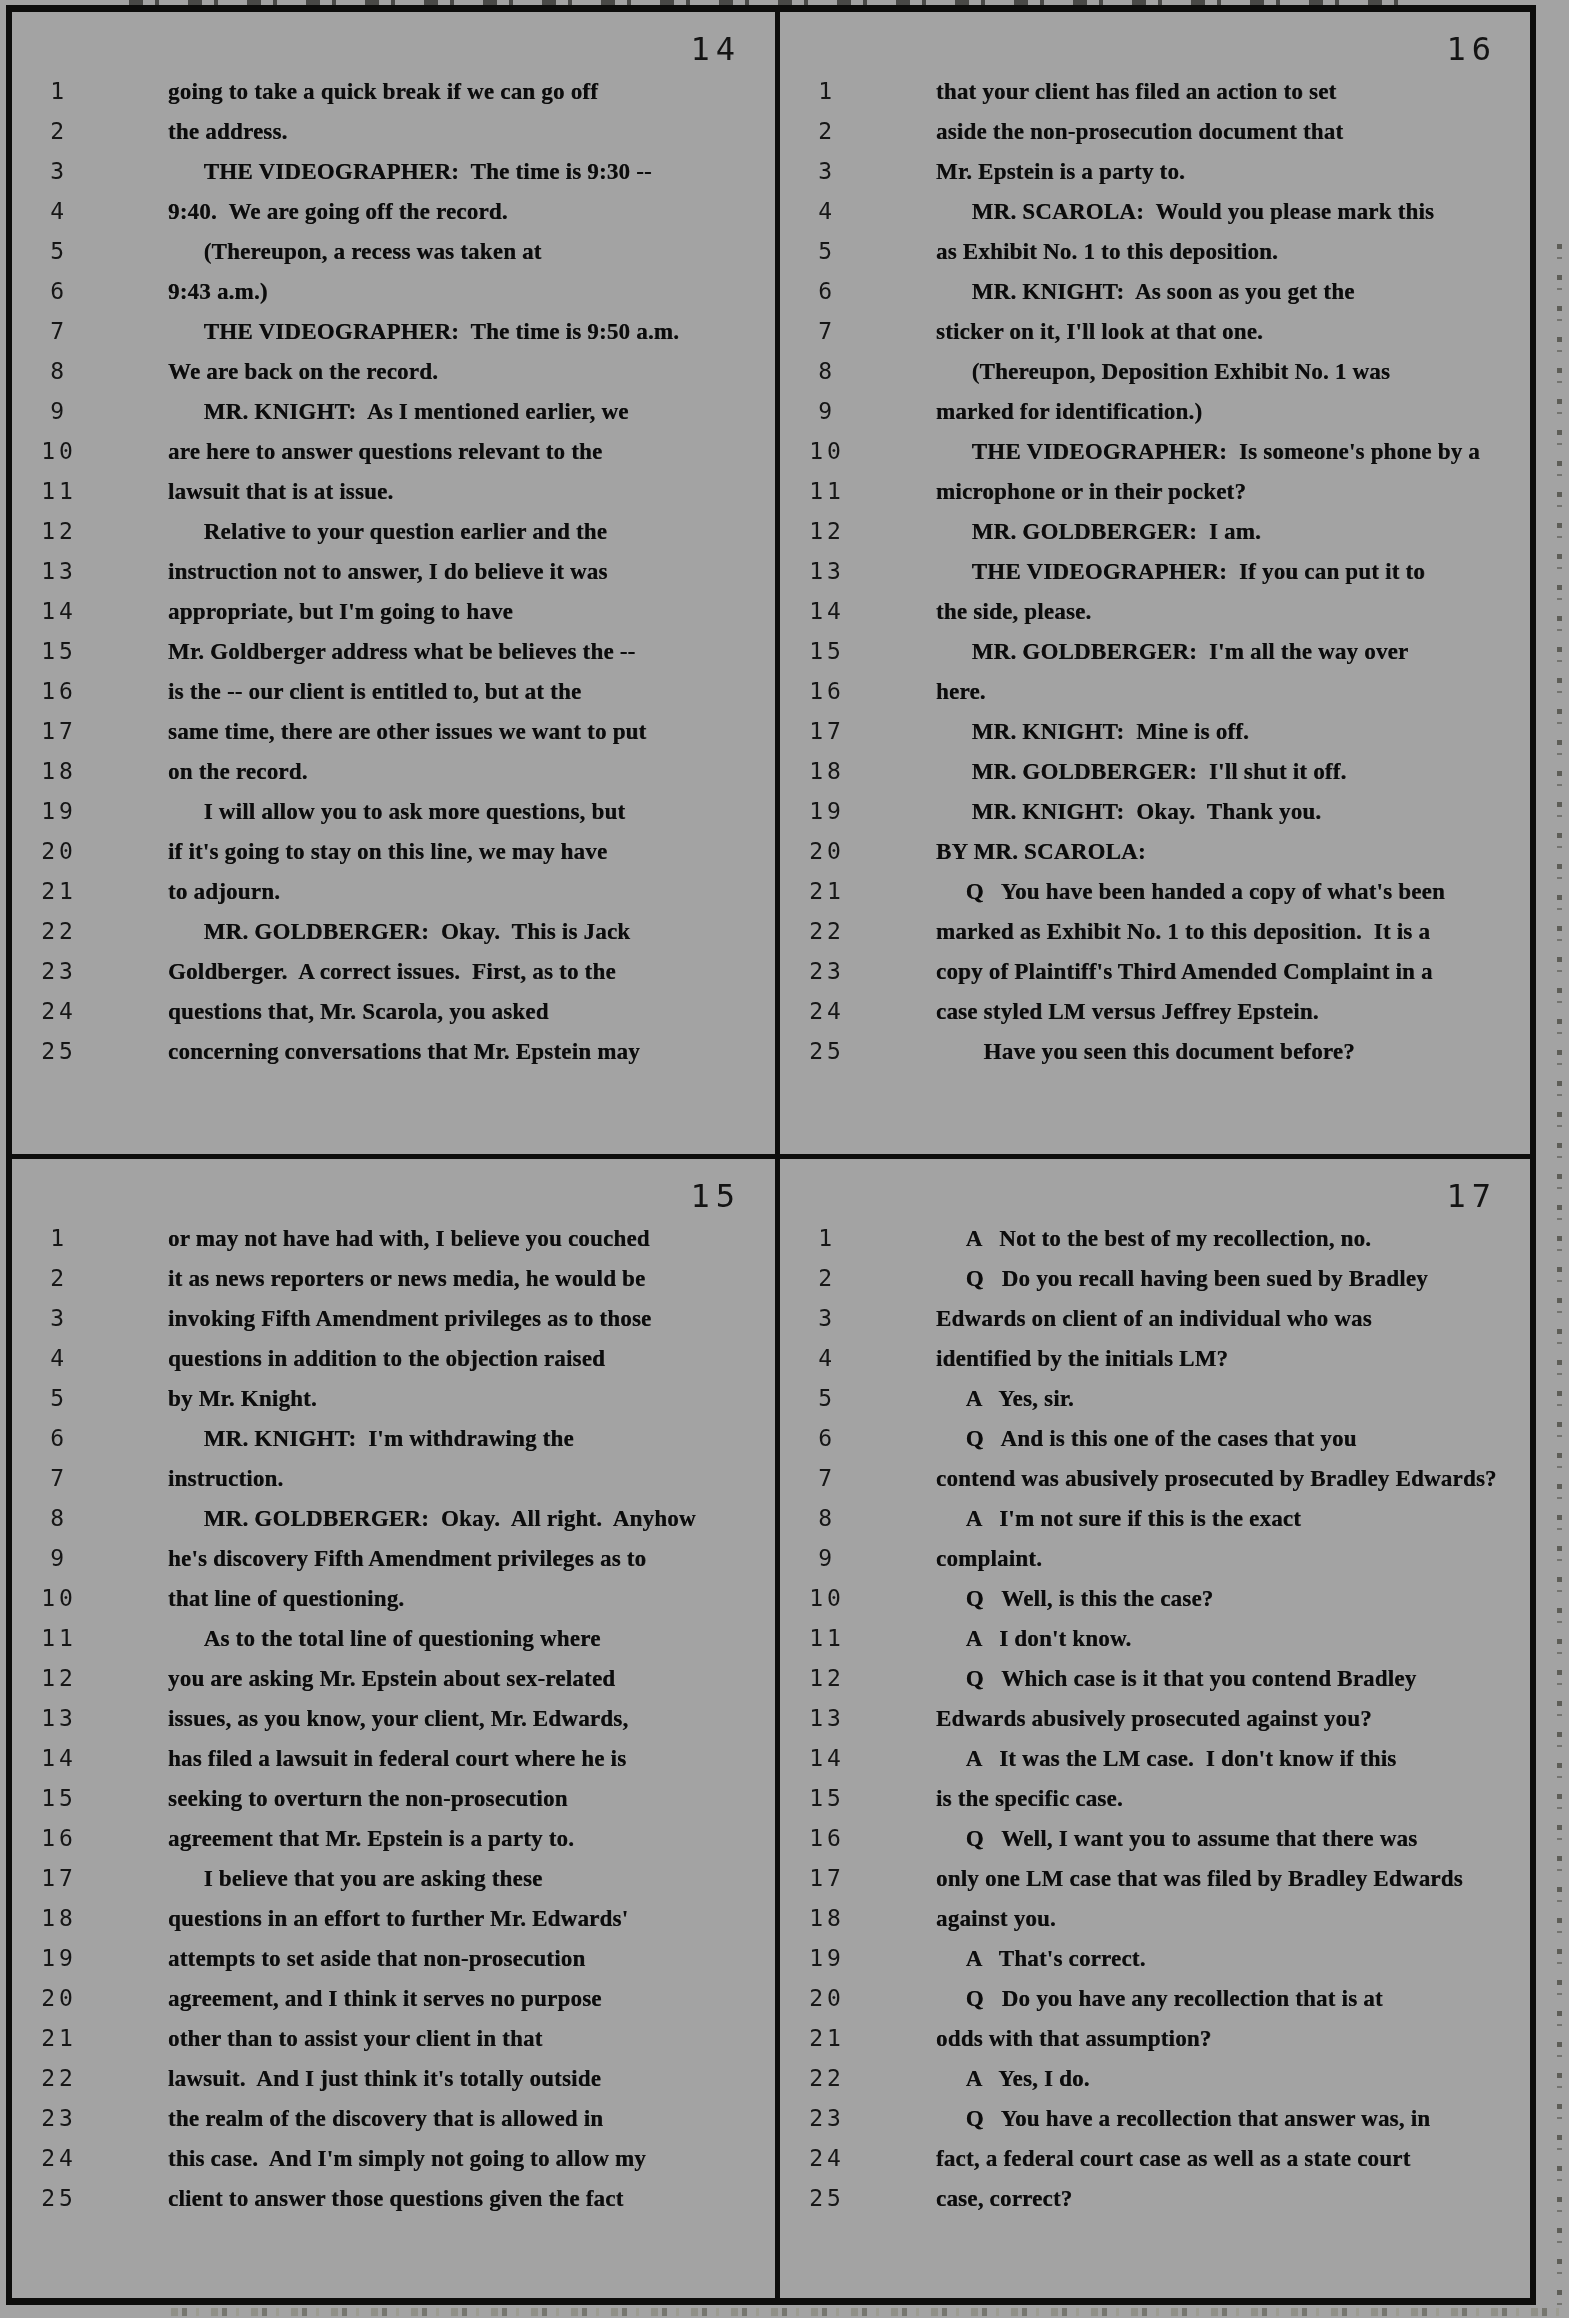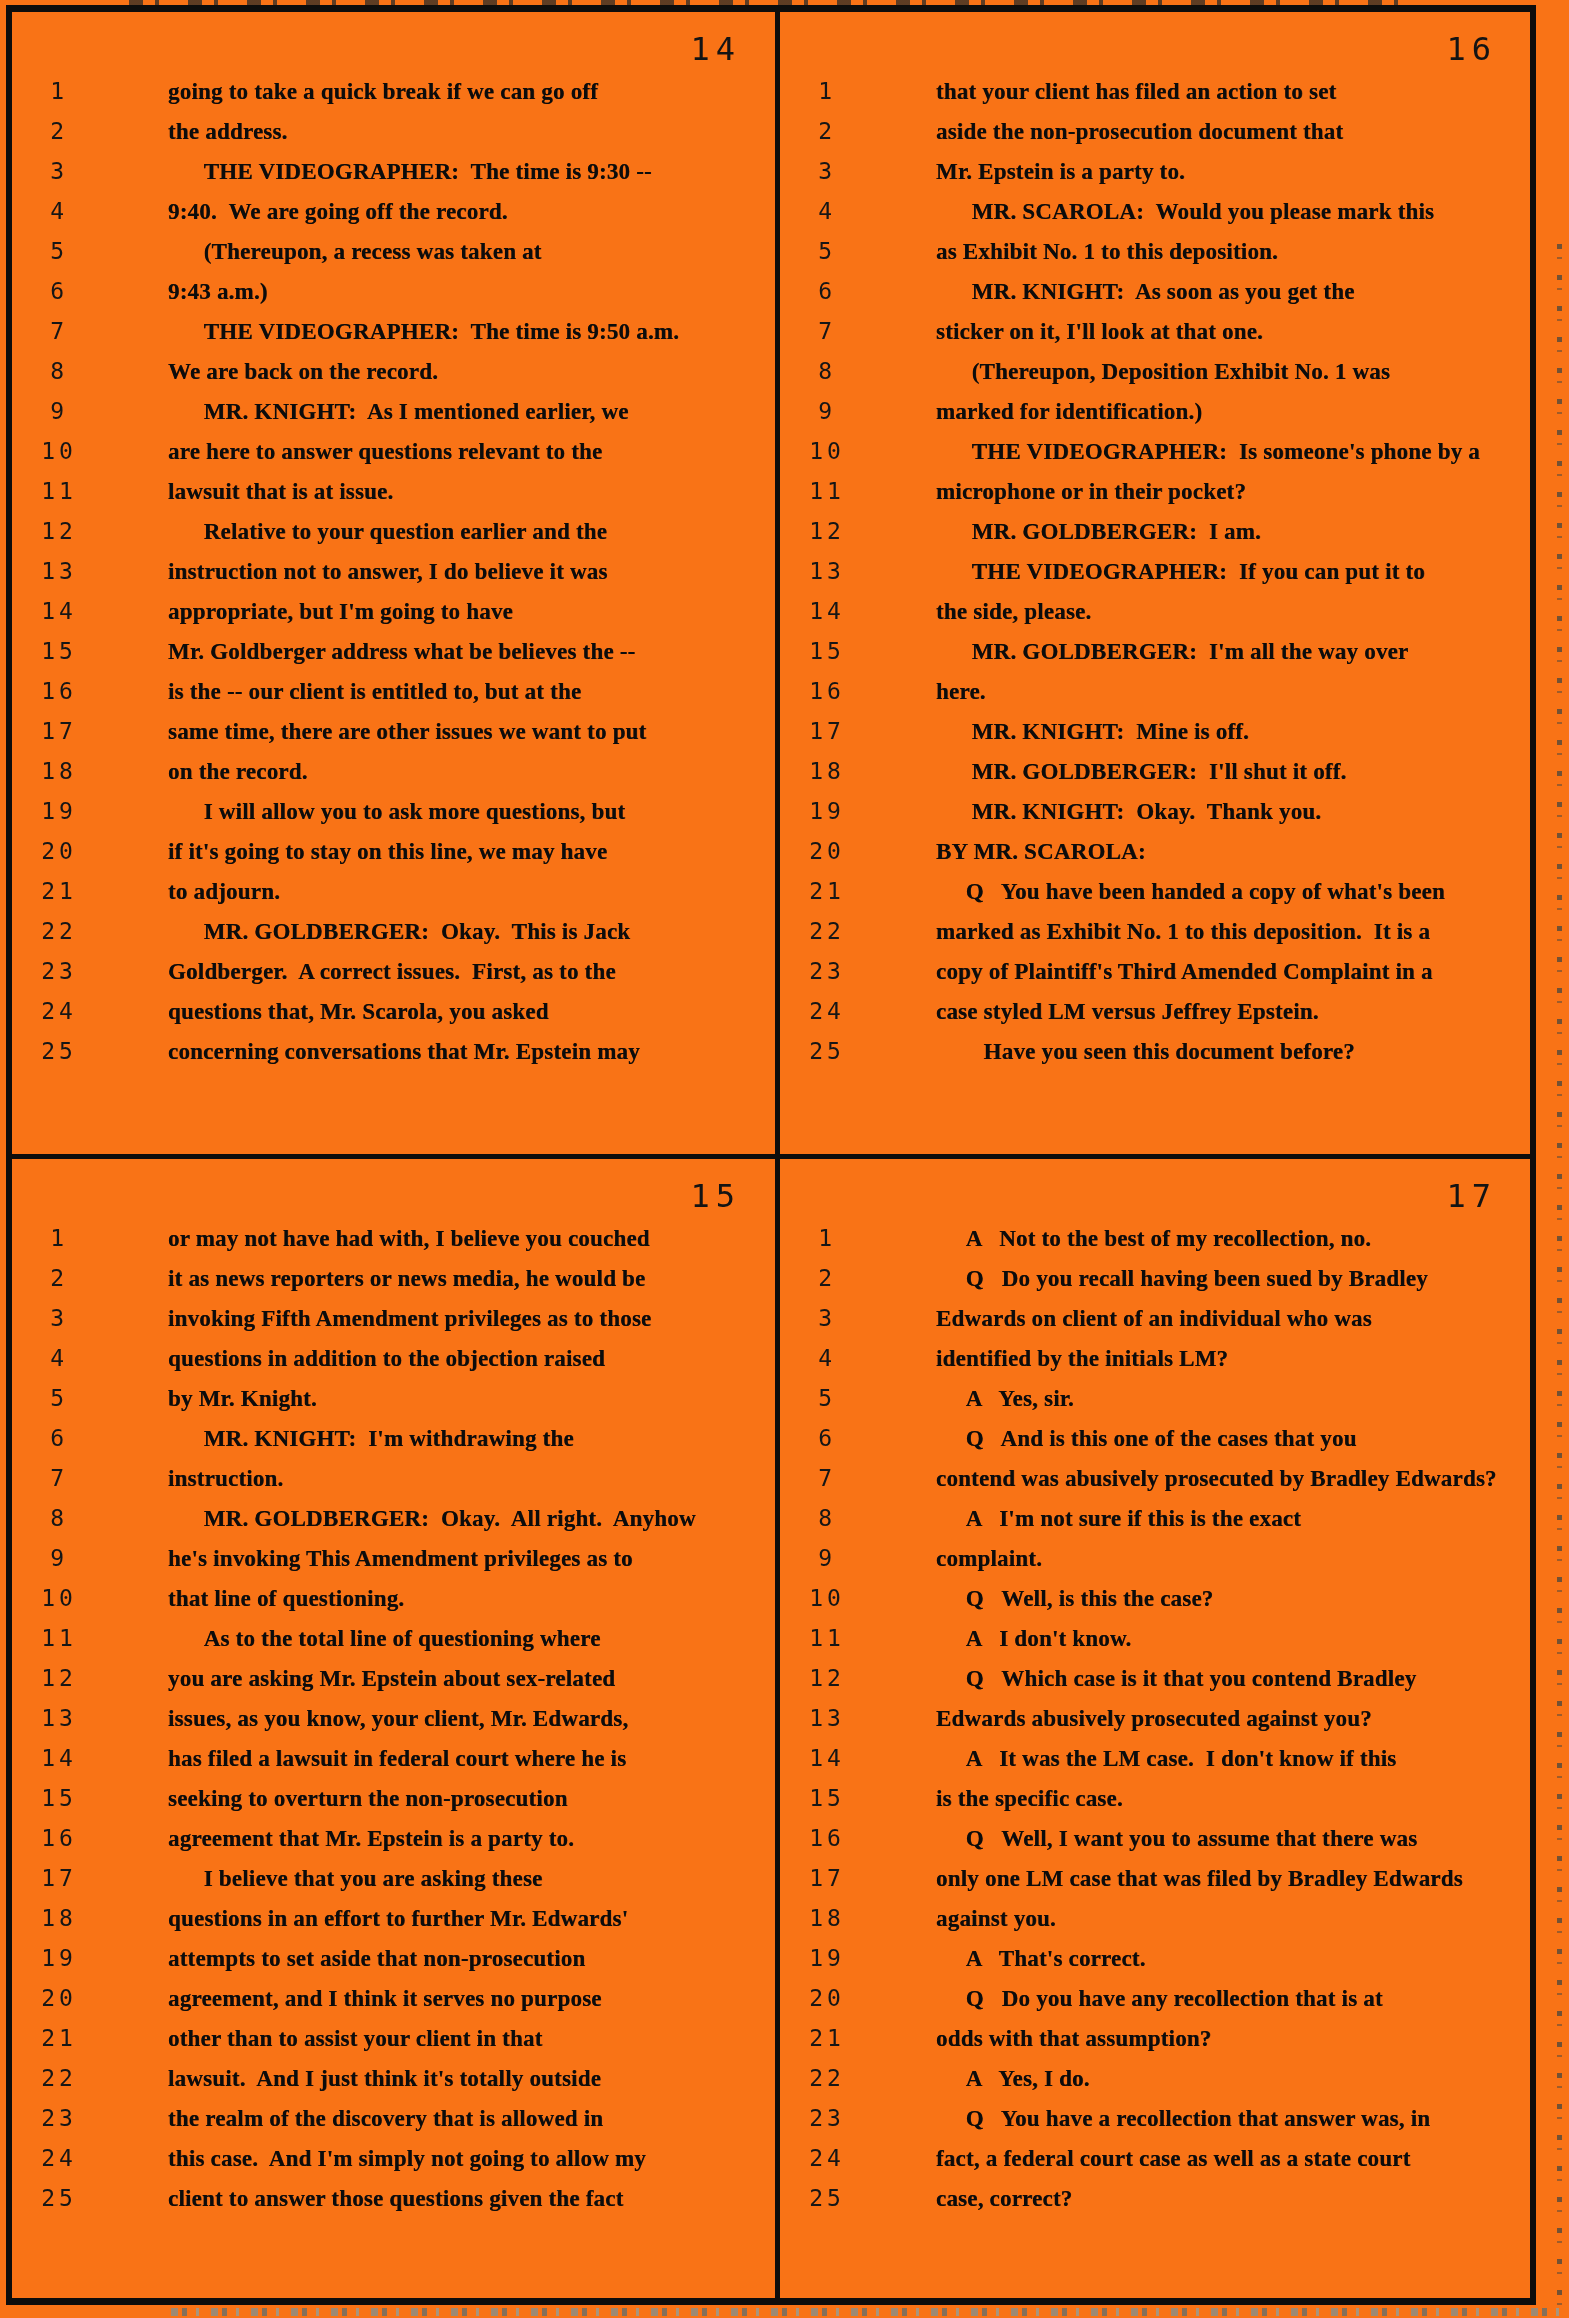--- a/index.html
+++ b/index.html
@@ -1,19 +1,19 @@
 <!DOCTYPE html>
 <html style="font-size:12px"><head>
 <meta charset="utf-8">
 <style>
   html,body{margin:0;padding:0;background:#ffffff;}
   .sheet{
     position:relative;
     width:1569px;height:2319px;
-    background:#f97316;
+    background:#a3a3a3;
     overflow:hidden;
     font-family:"Liberation Serif","DejaVu Serif",serif;
   }
   .frame{
     position:absolute;left:6px;top:4.6px;width:1530px;height:2300px;
     box-sizing:border-box;
     border-style:solid;border-color:#0d0d0c;
     border-width:7.6px 6.8px 7.6px 6px;
   }
   .vdiv{position:absolute;left:775px;top:4.6px;width:5.3px;height:2300px;background:#0d0d0c;}
@@ -315,21 +315,21 @@
         <div class="line">
           <span class="num">7</span>
           <span class="txt">instruction.</span>
         </div>
         <div class="line">
           <span class="num">8</span>
           <span class="txt">      MR. GOLDBERGER:  Okay.  All right.  Anyhow</span>
         </div>
         <div class="line">
           <span class="num">9</span>
-          <span class="txt">he's invoking This Amendment privileges as to</span>
+          <span class="txt">he's discovery Fifth Amendment privileges as to</span>
         </div>
         <div class="line">
           <span class="num">10</span>
           <span class="txt">that line of questioning.</span>
         </div>
         <div class="line">
           <span class="num">11</span>
           <span class="txt">      As to the total line of questioning where</span>
         </div>
         <div class="line">

